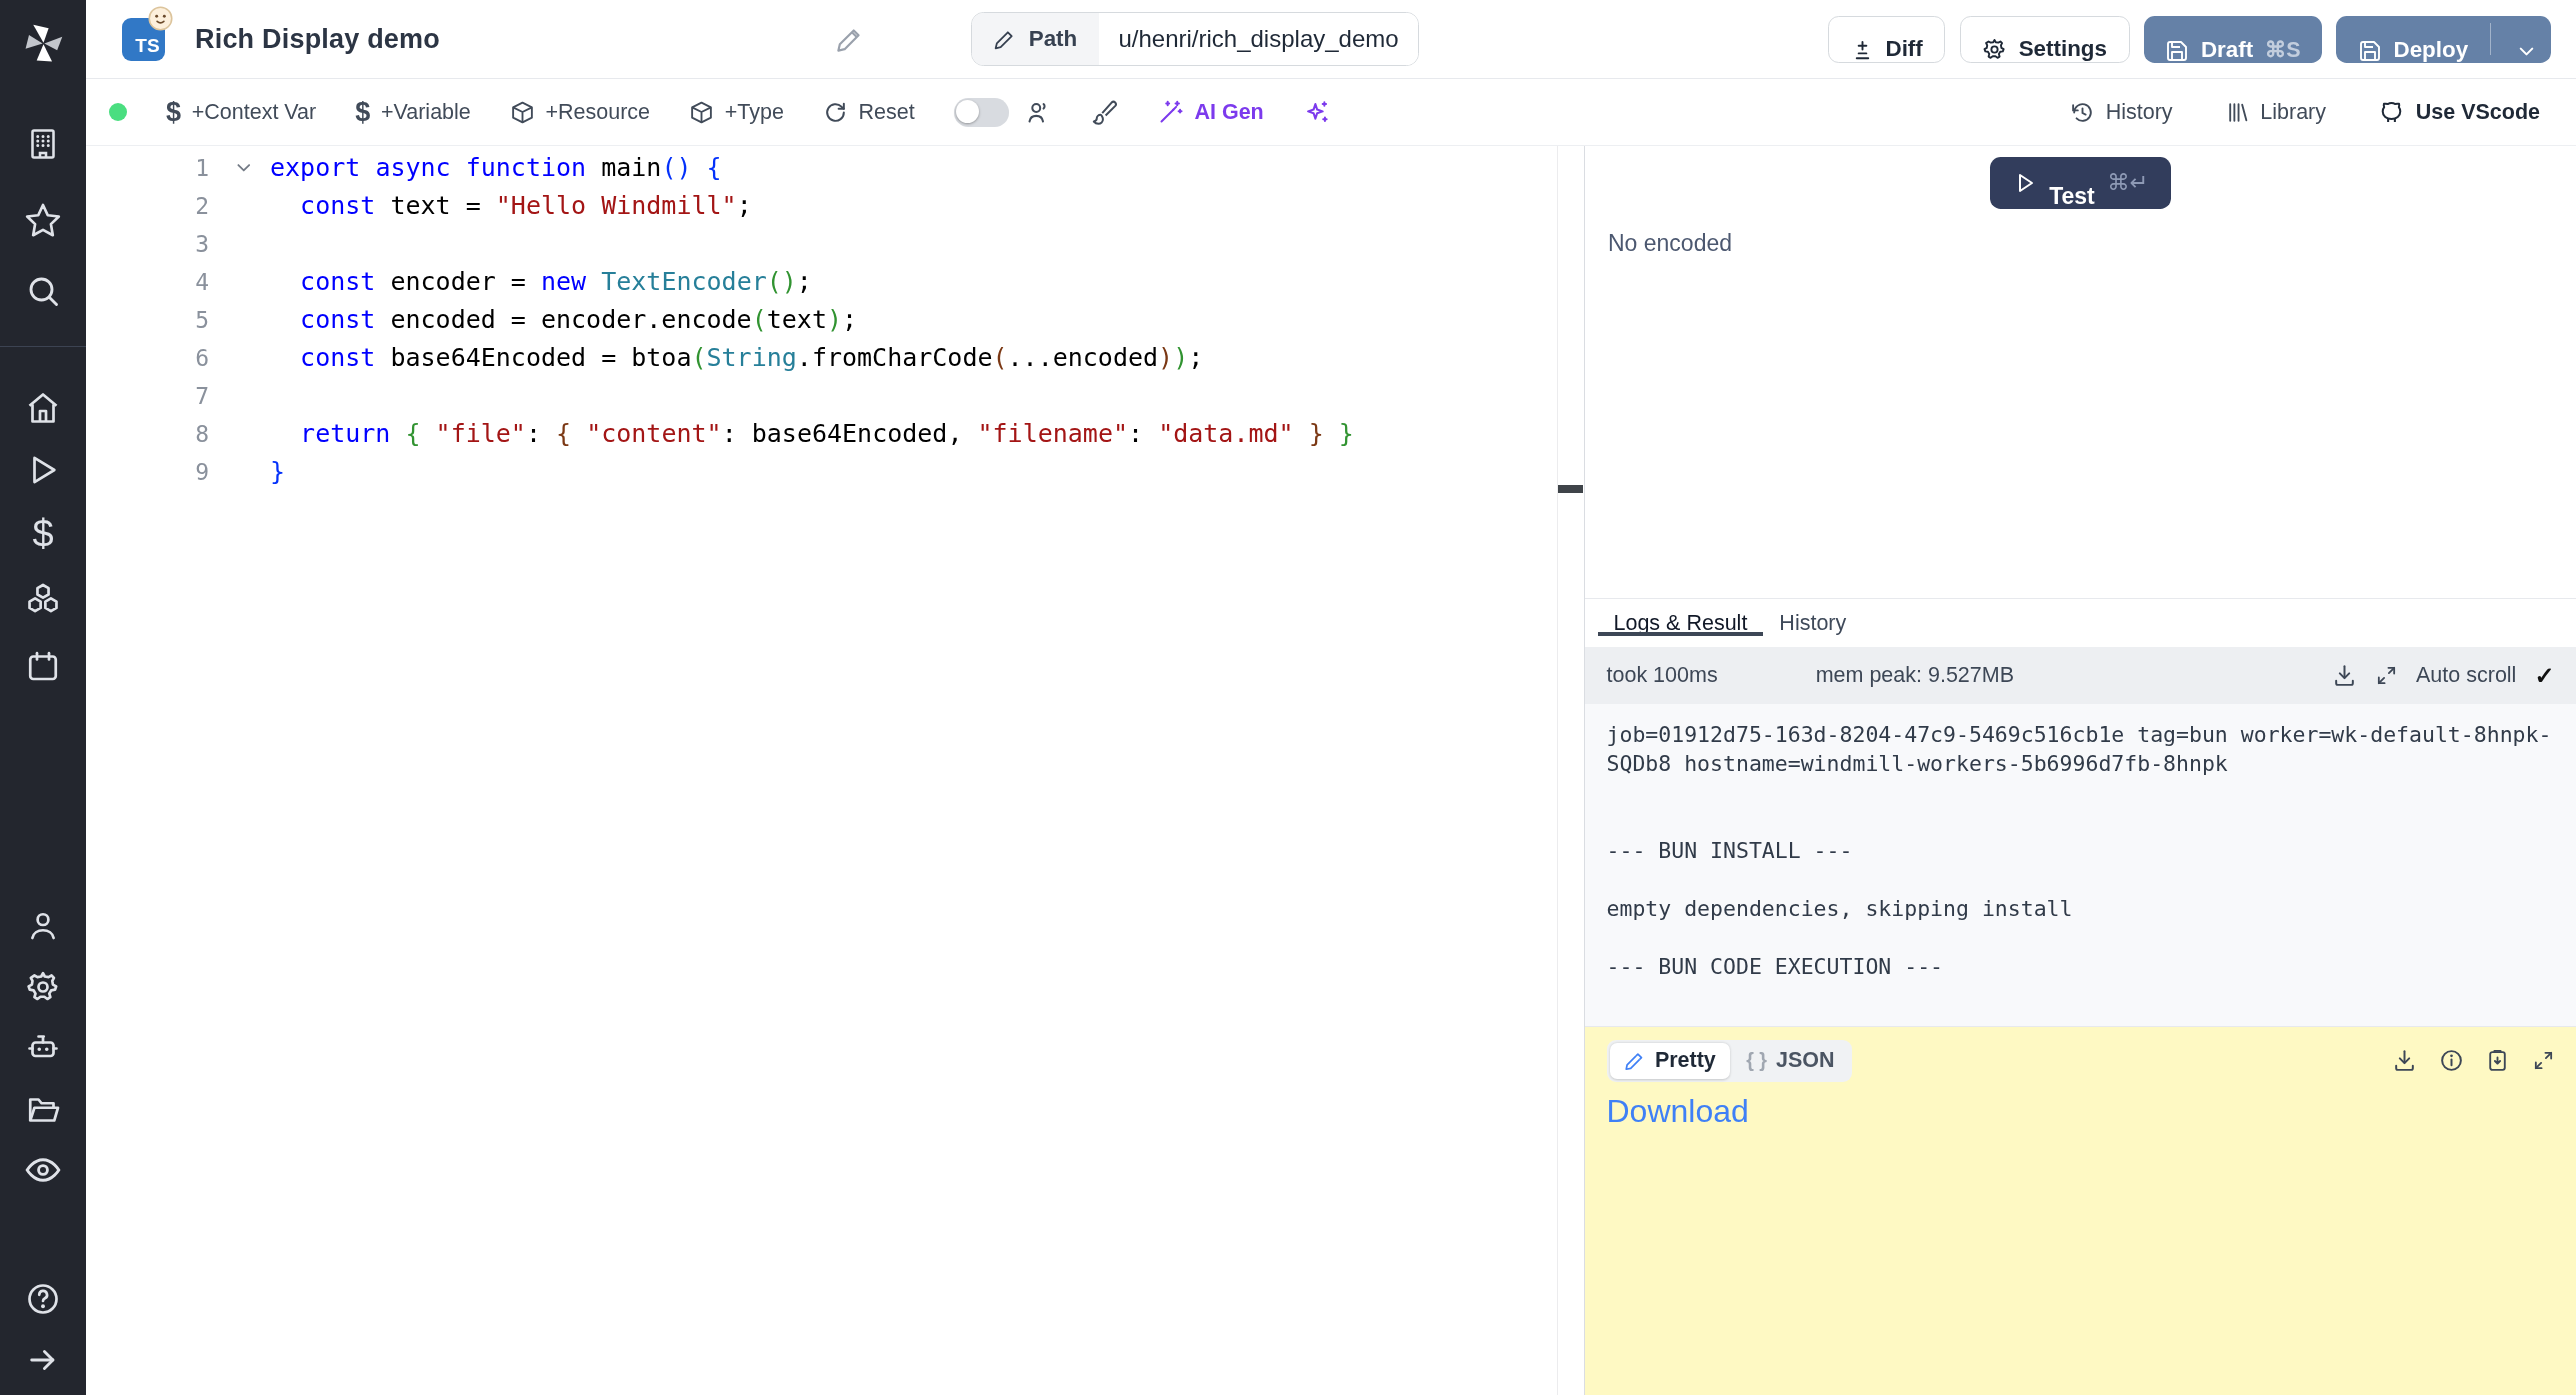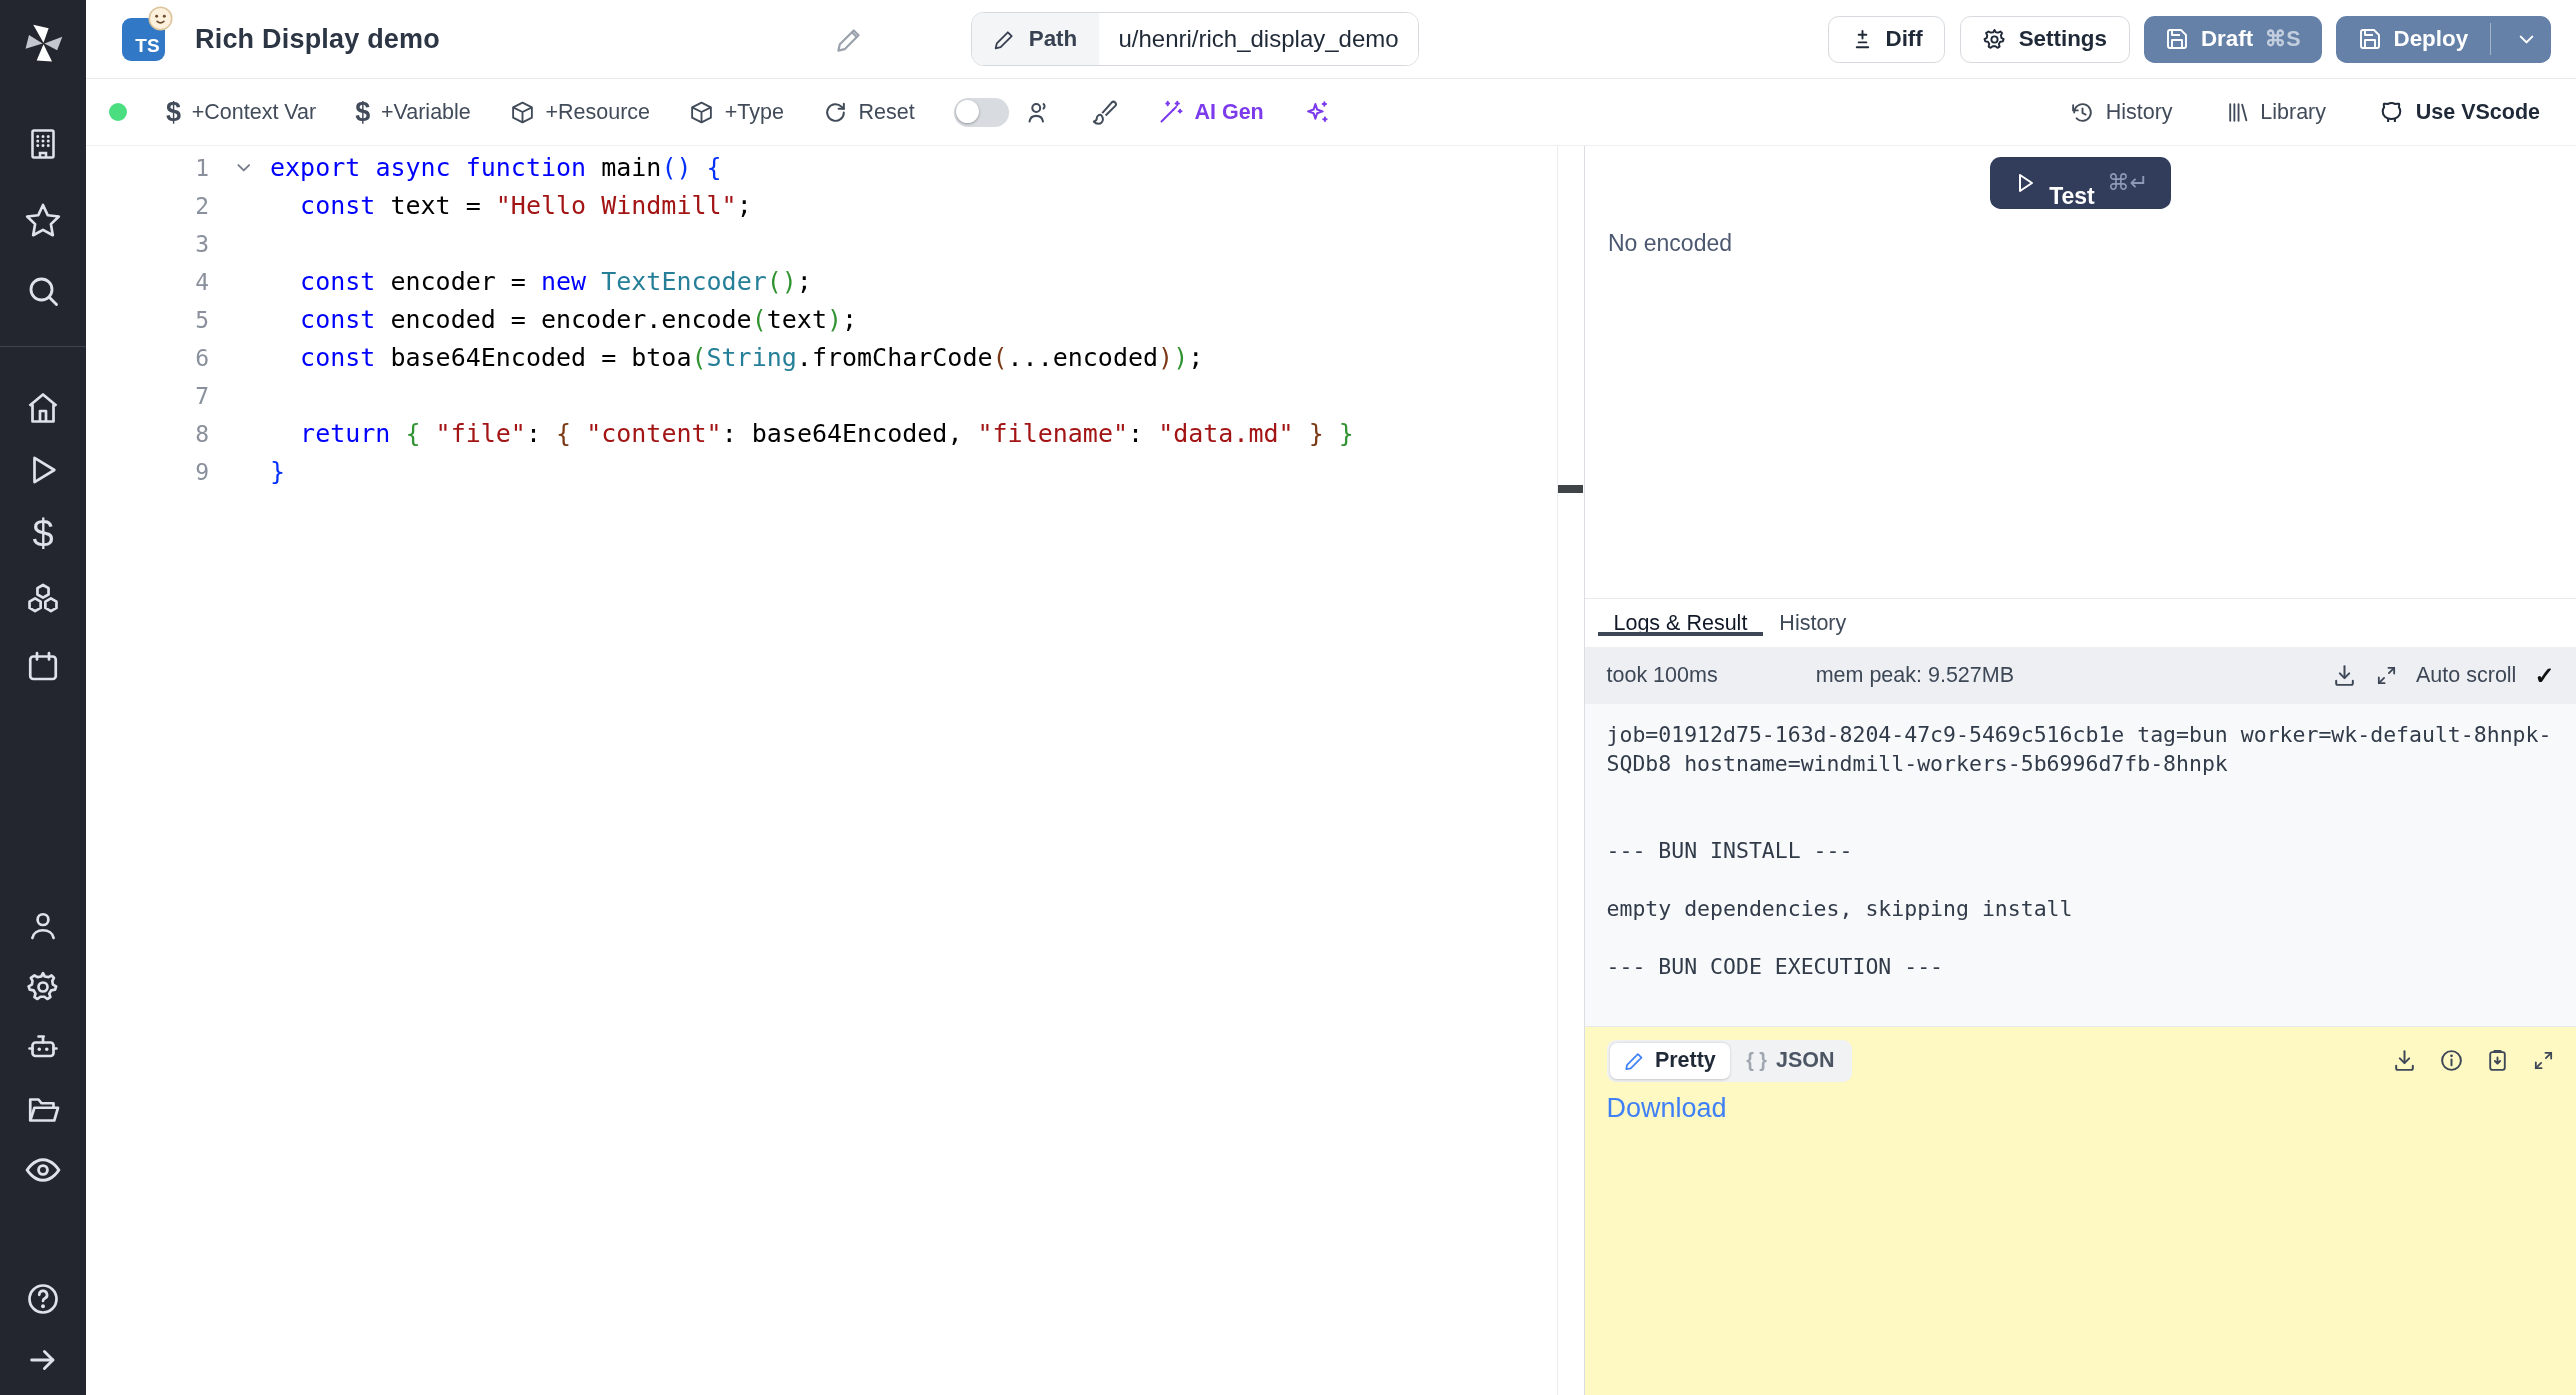--- a/index.html
+++ b/index.html
@@ -19,21 +19,21 @@
     display:flex;align-items:center;padding:0 25px 0 36px;box-sizing:border-box;}
   .ts-wrap{position:relative;width:43px;height:43px;margin-right:30px;}
   .ts-badge{width:43px;height:43px;border-radius:9px;background:#3178c6;color:#fff;display:flex;align-items:flex-end;justify-content:flex-end;
     font-weight:700;font-size:19px;padding:0 5.4px 3.6px 0;box-sizing:border-box;}
   .emoji{position:absolute;right:-9px;top:-12.5px;}
   .page-title{font-size:27px;font-weight:700;color:#2c3544;letter-spacing:0.2px;}
   .edit-pencil{margin-left:auto;margin-right:107px;color:#9aa1ac;cursor:pointer;}
   .path-chip{display:flex;align-items:stretch;height:52px;border:1.8px solid #d6dade;border-radius:12.5px;overflow:hidden;margin-right:auto;}
   .path-left{display:flex;align-items:center;gap:12.5px;background:#f4f5f7;padding:0 21.5px;color:#374151;font-weight:700;font-size:22.4px;}
   .path-right{display:flex;align-items:center;background:#fff;padding:0 19.7px;font-size:24px;color:#1f2937;}
-  .tb-btn{display:flex;align-items:center;gap:11.6px;height:47px;border-radius:10.7px;border:1.8px solid #d6dade;background:#fff;
+  .tb-btn{display:flex;align-items:flex-end;gap:11.6px;height:47px;border-radius:10.7px;border:1.8px solid #d6dade;background:#fff;
     padding:0 21.5px;font-size:22.4px;font-weight:700;color:#1f2937;margin-left:14.3px;cursor:pointer;box-sizing:border-box;}
   .tb-btn.solid{background:var(--draft-deploy-bg,#6581a7);border:none;color:#fff;}
   .shortcut{color:#c2cddd;font-weight:600;font-size:21.5px;}
   .deploy-sep{width:0.9px;align-self:stretch;margin:7.2px 3.6px 7.2px 10.7px;background:rgba(255,255,255,.4);}
   .chev{display:flex;align-items:center;padding-left:9px;color:#fff;}
 
   
   .toolbar{position:absolute;left:86px;right:0;top:79px;height:67px;background:#fff;border-bottom:0.9px solid #edeff2;
     display:flex;align-items:center;padding:0 36px 0 23px;box-sizing:border-box;gap:39px;font-size:21.5px;color:#414b59;}
   .t-item{display:flex;align-items:center;gap:10.7px;cursor:pointer;white-space:nowrap;}
@@ -78,21 +78,21 @@
   .checkmark{font-size:24px;font-weight:700;color:#111;}
   .logs{height:322px;margin:0;background:#f8f9fb;padding:16px 21.5px;box-sizing:border-box;font-family:"DejaVu Sans Mono",monospace;
     font-size:21.5px;line-height:29px;color:#313b49;white-space:pre-wrap;word-break:break-all;flex:none;}
   .result{flex:1;border-top:0.9px solid #e7e9ed;background:#fef9c3;}
   .result-head{display:flex;align-items:center;padding:12.5px 21.5px 5.4px 21.5px;}
   .seg{display:flex;align-items:center;background:#f0f2f4;border-radius:9px;padding:3.6px;gap:1.8px;}
   .seg-opt{display:flex;align-items:center;gap:9px;padding:5.4px 14.3px;font-size:21.5px;font-weight:600;color:#4b5563;border-radius:7.2px;cursor:pointer;}
   .seg-opt.sel{background:#fff;box-shadow:0 0.9px 2.7px rgba(0,0,0,.18);color:#1f2937;}
   .brace-glyph{color:#a0a7b1;font-weight:600;font-size:19.7px;}
   .rh-icons{margin-left:auto;display:flex;align-items:center;gap:21.5px;color:#3d4756;}
-  .download-link{display:inline-block;margin:5.4px 0 0 21.5px;font-size:27px;color:var(--link-blue,#3b82f6);text-decoration:none;cursor:pointer;}
+  .download-link{display:inline-block;margin:5.4px 0 0 21.5px;font-size:32px;color:var(--link-blue,#3b82f6);text-decoration:none;cursor:pointer;}
   .icon-btn{cursor:pointer;display:flex;align-items:center;color:#3d4756;}
 </style>
 </head>
 <body>
 
 <div class="app">
 
   <aside class="sidebar">
     <div class="s-ic" style="top:21.5px">
       <svg width="41" height="41" viewBox="0 0 48 48">

